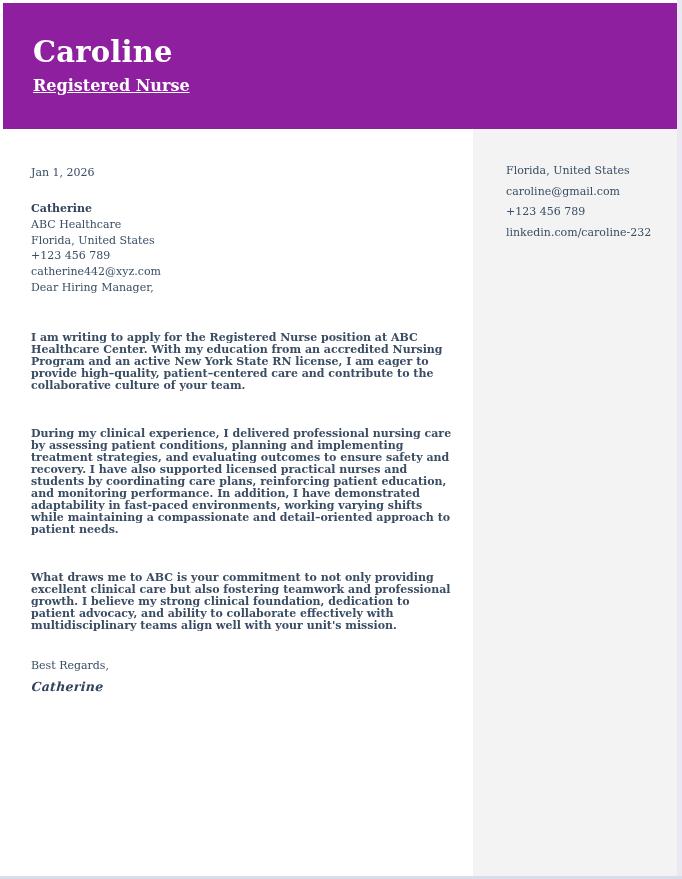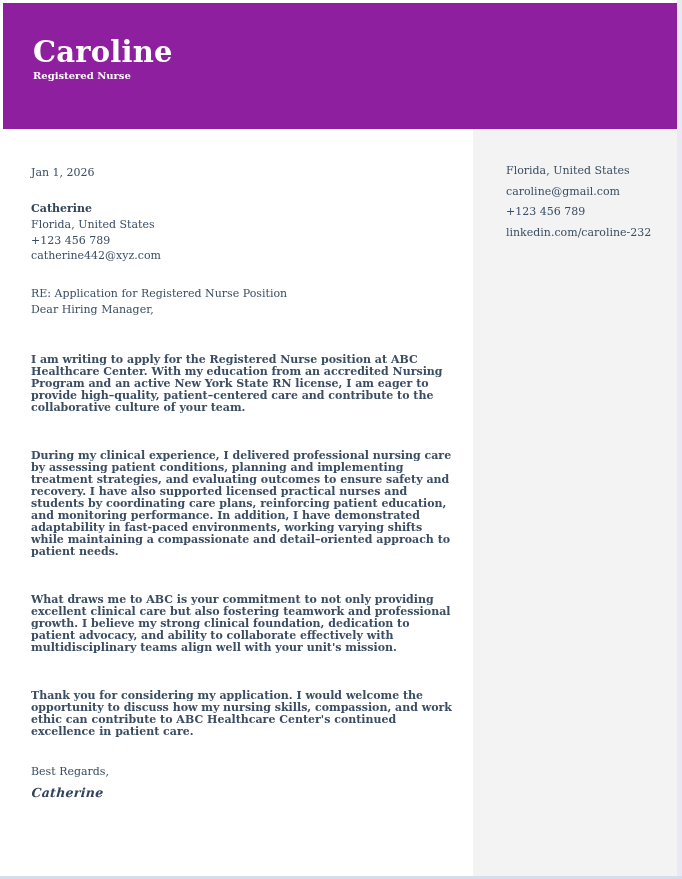--- a/index.html
+++ b/index.html
@@ -31,23 +31,24 @@
     color: #ffffff;
     padding: 34px 0 0 30px;
   }
   .header .name {
     font-size: 29px;
     font-weight: 700;
     line-height: 1.05;
     letter-spacing: 0.2px;
   }
   .header .role {
-    margin-top: 3px;
-    font-size: 10px;
+    margin-top: 9px;
+    font-size: 16px;
     font-weight: 600;
+    text-decoration: underline;
   }
 
   .main {
     position: absolute; top: 129px; left: 0; width: 473px; bottom: 3px;
     background: #ffffff;
     padding: 36px 18px 0 31px;
     color: #3a4d63;
     font-size: 11px;
   }
 
@@ -94,33 +95,32 @@
   <div class="header">
     <div class="name">Caroline</div>
     <div class="role">Registered Nurse</div>
   </div>
 
   <div class="main">
     <div class="date-line">Jan 1, 2026</div>
 
     <div class="recipient">
       <div class="recipient-name">Catherine</div>
+      <div>ABC Healthcare</div>
       <div>Florida, United States</div>
       <div>+123 456 789</div>
       <div>catherine442@xyz.com</div>
     </div>
 
-    <div class="subject-line">RE: Application for Registered Nurse Position</div>
 
     <div class="salutation">Dear Hiring Manager,</div>
 
     <p class="para">I am writing to apply for the Registered Nurse position at ABC Healthcare Center. With my education from an accredited Nursing Program and an active New York State RN license, I am eager to provide high–quality, patient–centered care and contribute to the collaborative culture of your team.</p>
     <p class="para">During my clinical experience, I delivered professional nursing care by assessing patient conditions, planning and implementing treatment strategies, and evaluating outcomes to ensure safety and recovery. I have also supported licensed practical nurses and students by coordinating care plans, reinforcing patient education, and monitoring performance. In addition, I have demonstrated adaptability in fast-paced environments, working varying shifts while maintaining a compassionate and detail–oriented approach to patient needs.</p>
     <p class="para">What draws me to ABC is your commitment to not only providing excellent clinical care but also fostering teamwork and professional growth. I believe my strong clinical foundation, dedication to patient advocacy, and ability to collaborate effectively with multidisciplinary teams align well with your unit's mission.</p>
-    <p class="para">Thank you for considering my application. I would welcome the opportunity to discuss how my nursing skills, compassion, and work ethic can contribute to ABC Healthcare Center's continued excellence in patient care.</p>
 
     <div class="closing">Best Regards,</div>
     <div class="signature">Catherine</div>
   </div>
 
   <div class="sidebar">
     <div class="contact-line">Florida, United States</div>
     <div class="contact-line">caroline@gmail.com</div>
     <div class="contact-line">+123 456 789</div>
     <div class="contact-line">linkedin.com/caroline-232</div>

